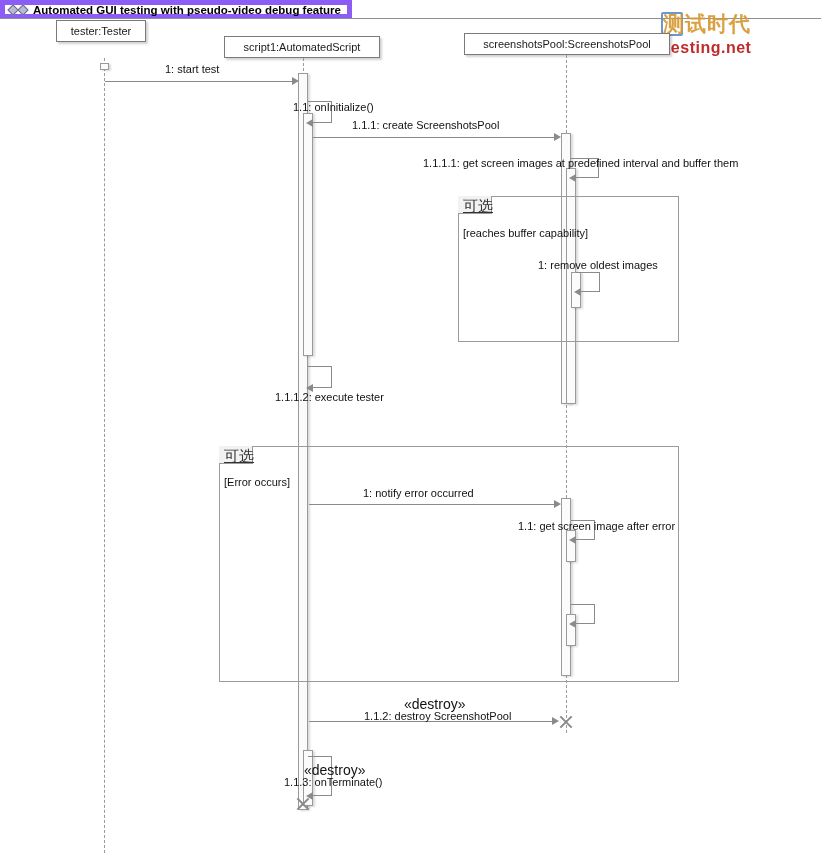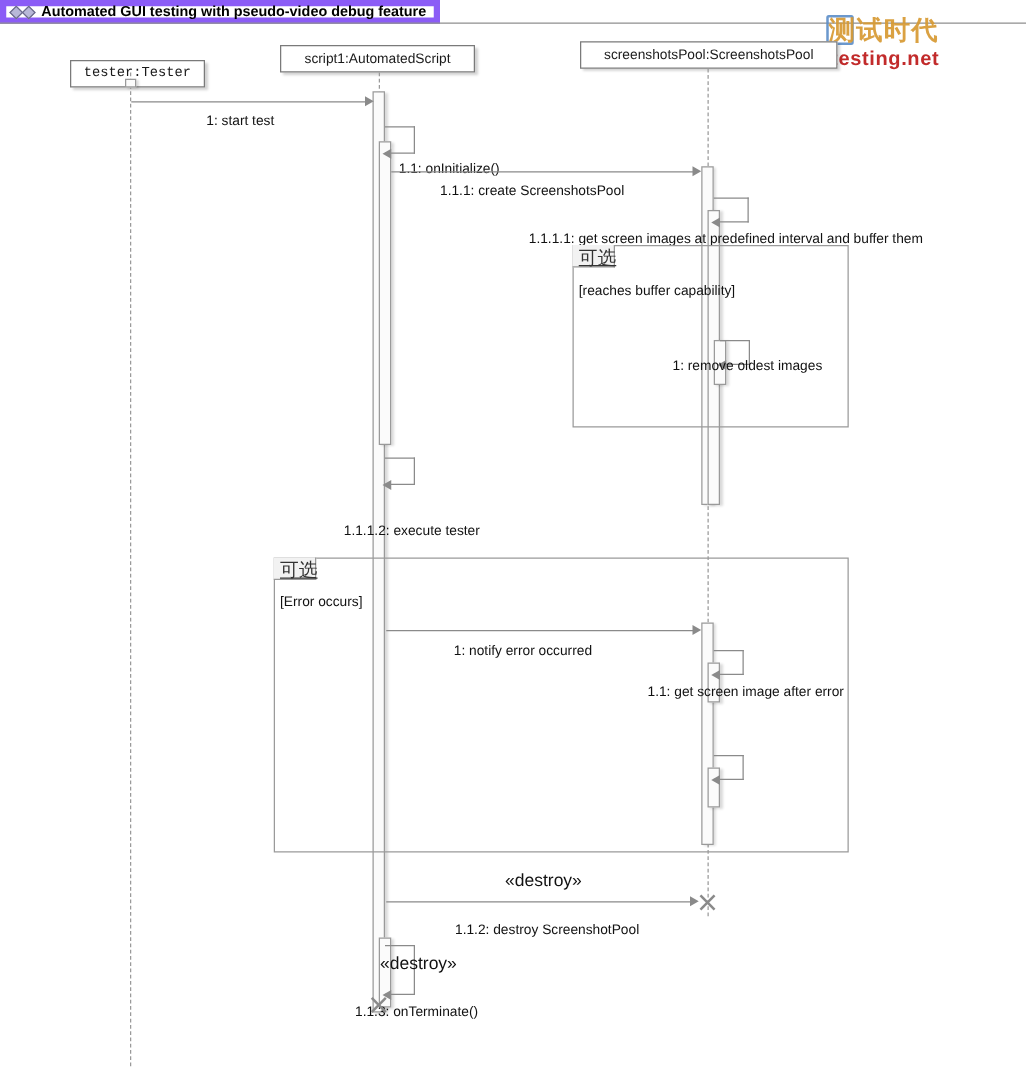--- a/index.html
+++ b/index.html
@@ -107,21 +107,20 @@
     border-top: 4px solid transparent;
     border-bottom: 4px solid transparent;
     border-right: 7px solid #8a8a8a;
   }
   .msg-label {
     position: absolute;
     font-size: 11px;
     color: #111111;
     white-space: nowrap;
     background: transparent;
-    margin-top: 28px;
   }
   .stereo-label {
     position: absolute;
     font-size: 14px;
     color: #111111;
     white-space: nowrap;
   }
   
   .self-call {
     position: absolute;
@@ -232,21 +231,21 @@
   </div>
   <div class="title-rule"></div>
 
   <div class="watermark">
     <div class="wm-box"></div>
     <div class="wm-cn">测试时代</div>
     <div class="wm-l">L</div>
     <div class="wm-site">testing.net</div>
   </div>
 
-  <div class="lifeline-head" style="left:56px; top:48px; width:108px;font-family:Liberation Mono, monospace;">
+  <div class="lifeline-head" style="left:56px; top:20px; width:90px;">
     <span>tester:Tester</span>
   </div>
   <div class="lifeline-head" style="left:224px; top:36px; width:156px;">
     <span>script1:AutomatedScript</span>
   </div>
   <div class="lifeline-head" style="left:464px; top:33px; width:206px;">
     <span>screenshotsPool:ScreenshotsPool</span>
   </div>
 
   <div class="lifeline" style="left:104px; top:58px; height:795px;"></div>
@@ -270,21 +269,21 @@
   <div class="activation" style="left:561px; top:498px; height:178px;"></div>
   <div class="activation" style="left:566px; top:530px; height:32px;"></div>
   <div class="activation" style="left:566px; top:614px; height:32px;"></div>
 
   <div class="msg-line" style="left:105px; top:81px; width:190px;"></div>
   <div class="arrow arrow-right" style="left:292px; top:77px;"></div>
   <div class="msg-label" style="left:165px; top:63px;">1: start test</div>
 
   <div class="self-call" style="left:308px; top:101px; width:24px; height:22px;"></div>
   <div class="arrow arrow-left" style="left:306px; top:119px;"></div>
-  <div class="msg-label" style="left:319px; top:101px;">1.1: onInitialize()</div>
+  <div class="msg-label" style="left:293px; top:101px;">1.1: onInitialize()</div>
 
   <div class="msg-line" style="left:313px; top:137px; width:245px;"></div>
   <div class="arrow arrow-right" style="left:554px; top:133px;"></div>
   <div class="msg-label" style="left:352px; top:119px;">1.1.1: create ScreenshotsPool</div>
 
   <div class="self-call" style="left:571px; top:158px; width:28px; height:20px;"></div>
   <div class="arrow arrow-left" style="left:569px; top:174px;"></div>
   <div class="msg-label" style="left:423px; top:157px;">1.1.1.1: get screen images at predefined interval and buffer them</div>
 
   <div class="fragment" style="left:458px; top:196px; width:221px; height:146px;"></div>

